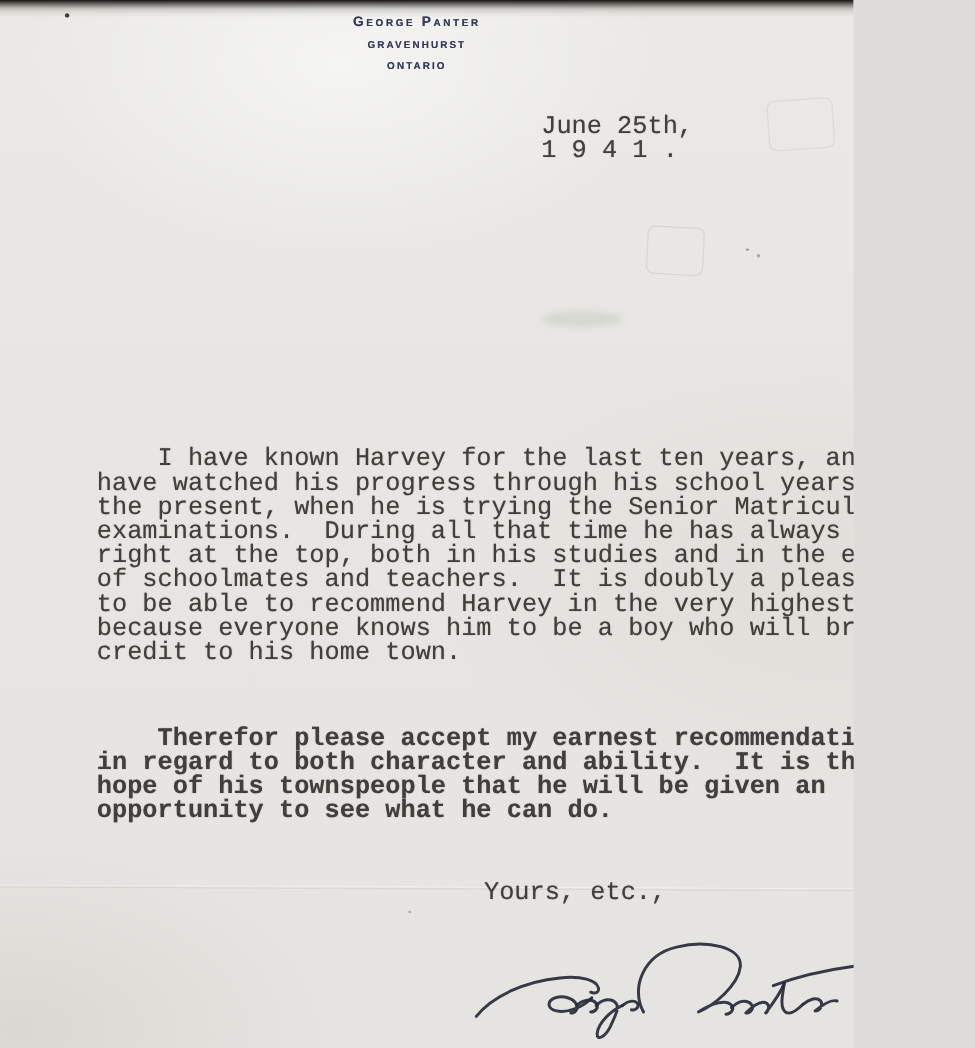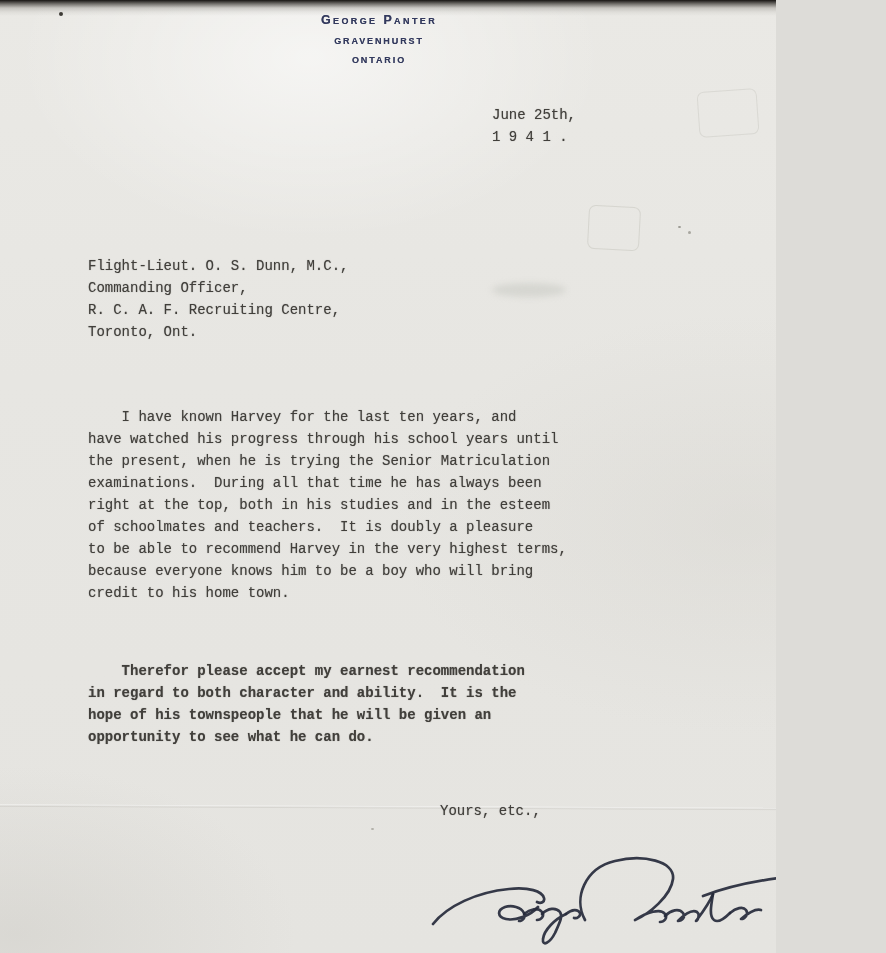--- a/index.html
+++ b/index.html
@@ -78,21 +78,21 @@
     font-weight: bold; font-size: 9px;
     letter-spacing: 1.9px; line-height: 11px;
     margin-top: 8px;
     text-shadow: 0 0 0.5px rgba(51,58,94,0.7);
   }
 
   
   .typewriter {
     position: absolute;
     font-family: "Liberation Mono", monospace;
-    font-size: 14px; line-height: 22px;
+    font-size: 23px; line-height: 22px;
     color: #413f3b;
     text-shadow: 0 0 1px rgba(65,63,59,0.55);
     white-space: pre;
   }
   .date-block    { left: 492px; top: 104px; }
   .address-block { left: 88px;  top: 255px; }
   .body-block    { left: 88px;  top: 362px; }
   .para + .para  { margin-top: 12px; font-weight: bold; }
   .closing-block { left: 440px; top: 800px; }
 
@@ -129,24 +129,20 @@
 
   <div class="letterhead">
     <div class="lh-name">George Panter</div>
     <div class="lh-sub">GRAVENHURST</div>
     <div class="lh-sub">ONTARIO</div>
   </div>
 
   <div class="typewriter date-block">June 25th,
 1 9 4 1 .</div>
 
-  <div class="typewriter address-block">Flight-Lieut. O. S. Dunn, M.C.,
-Commanding Officer,
-R. C. A. F. Recruiting Centre,
-Toronto, Ont.</div>
 
   <div class="typewriter body-block">
     <div class="para">    I have known Harvey for the last ten years, and
 have watched his progress through his school years until
 the present, when he is trying the Senior Matriculation
 examinations.  During all that time he has always been
 right at the top, both in his studies and in the esteem
 of schoolmates and teachers.  It is doubly a pleasure
 to be able to recommend Harvey in the very highest terms,
 because everyone knows him to be a boy who will bring

